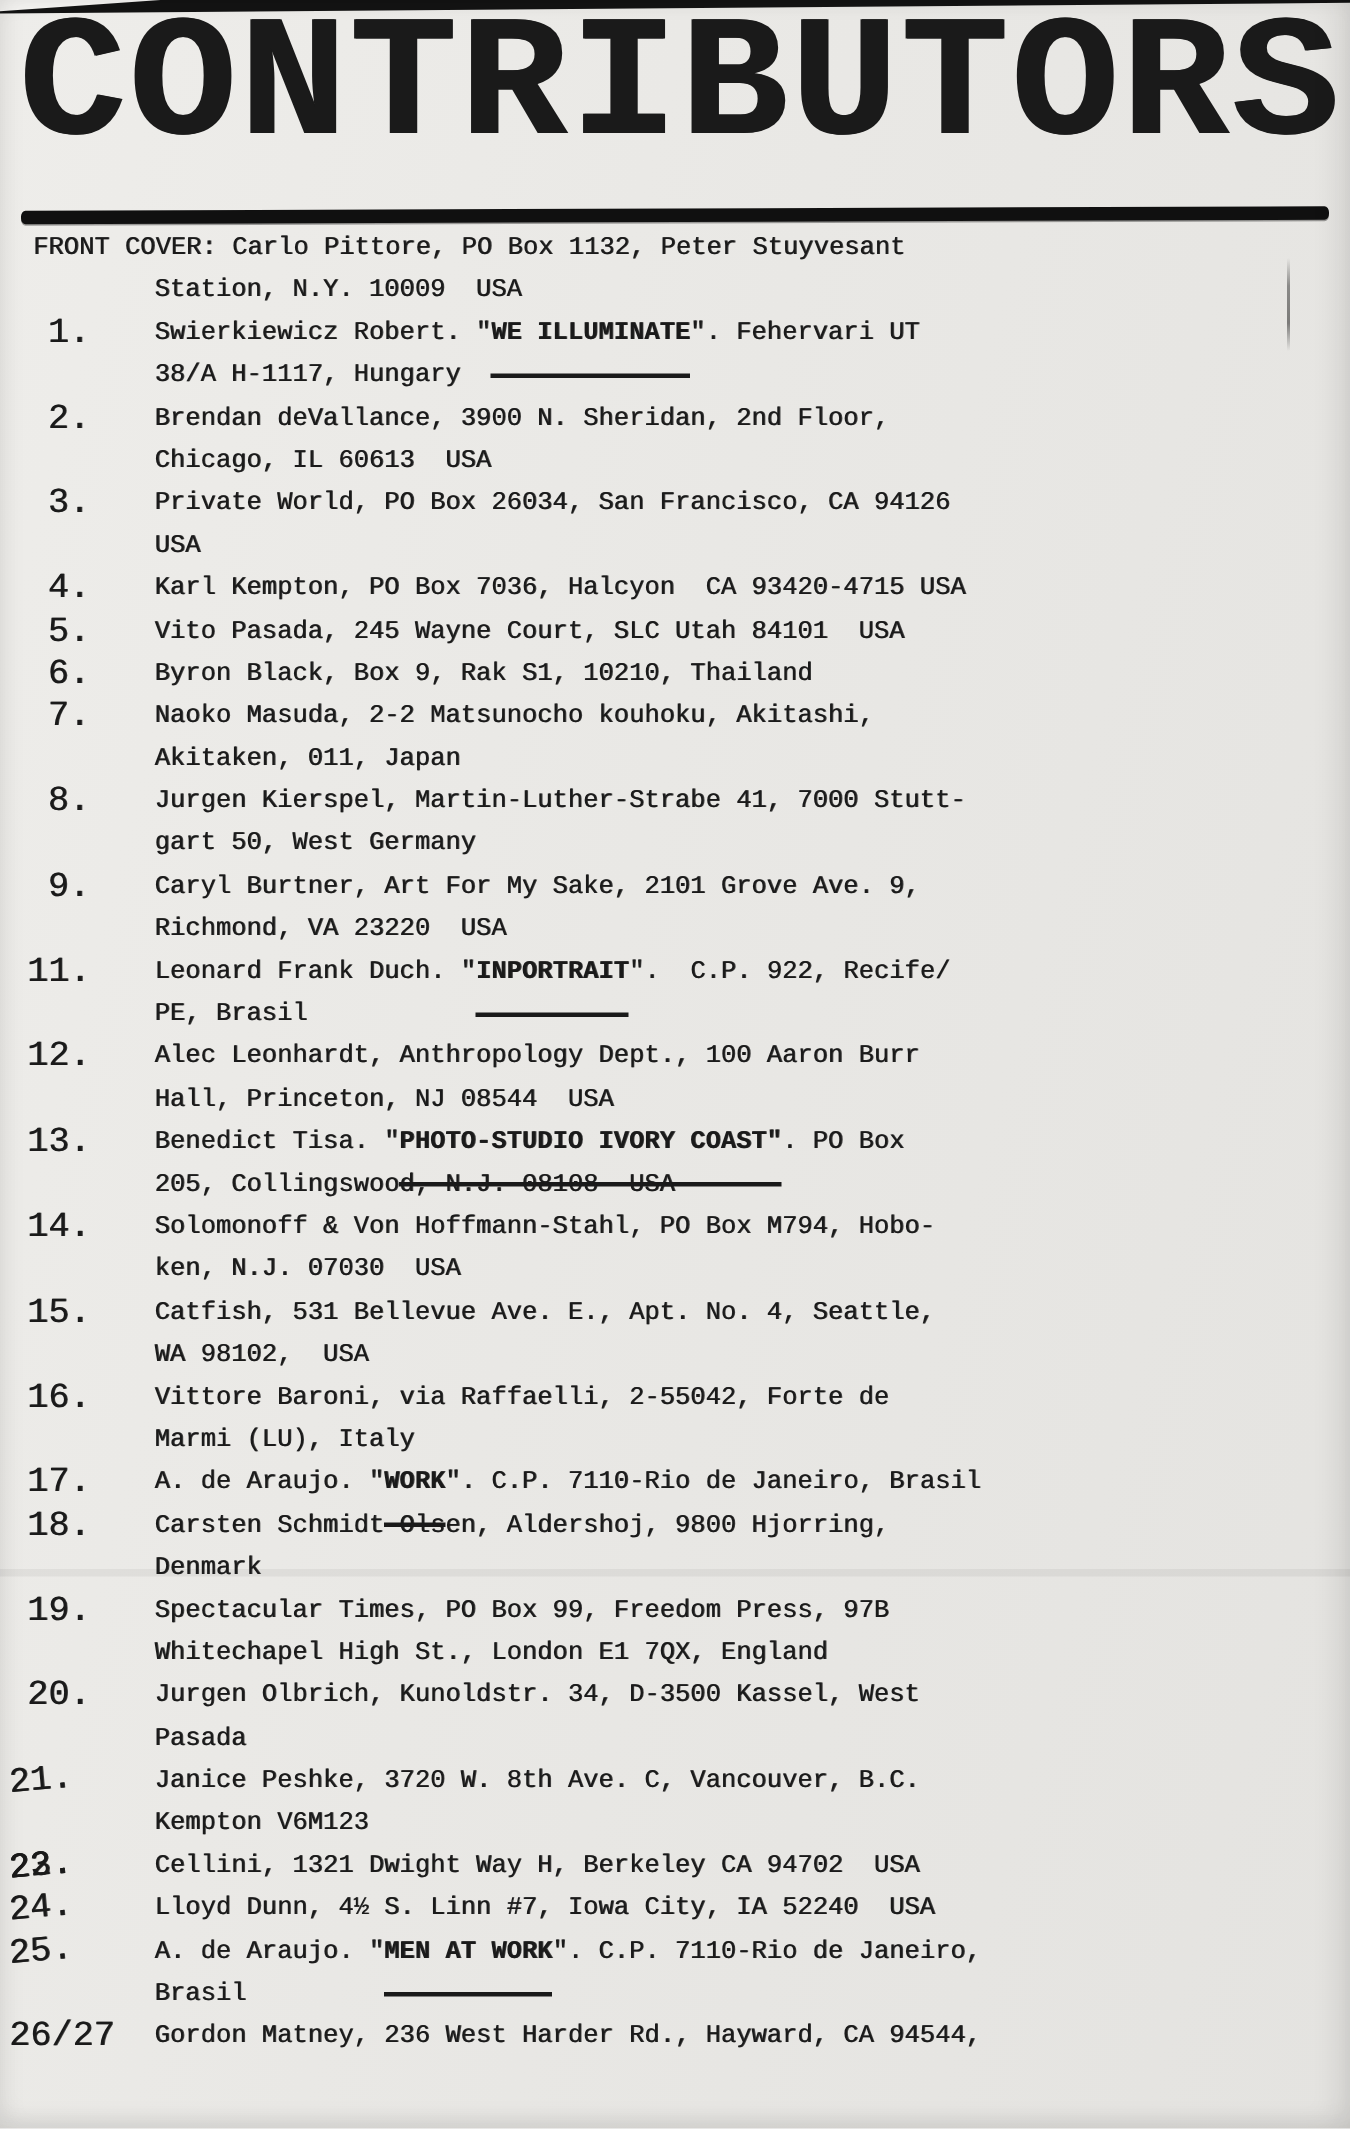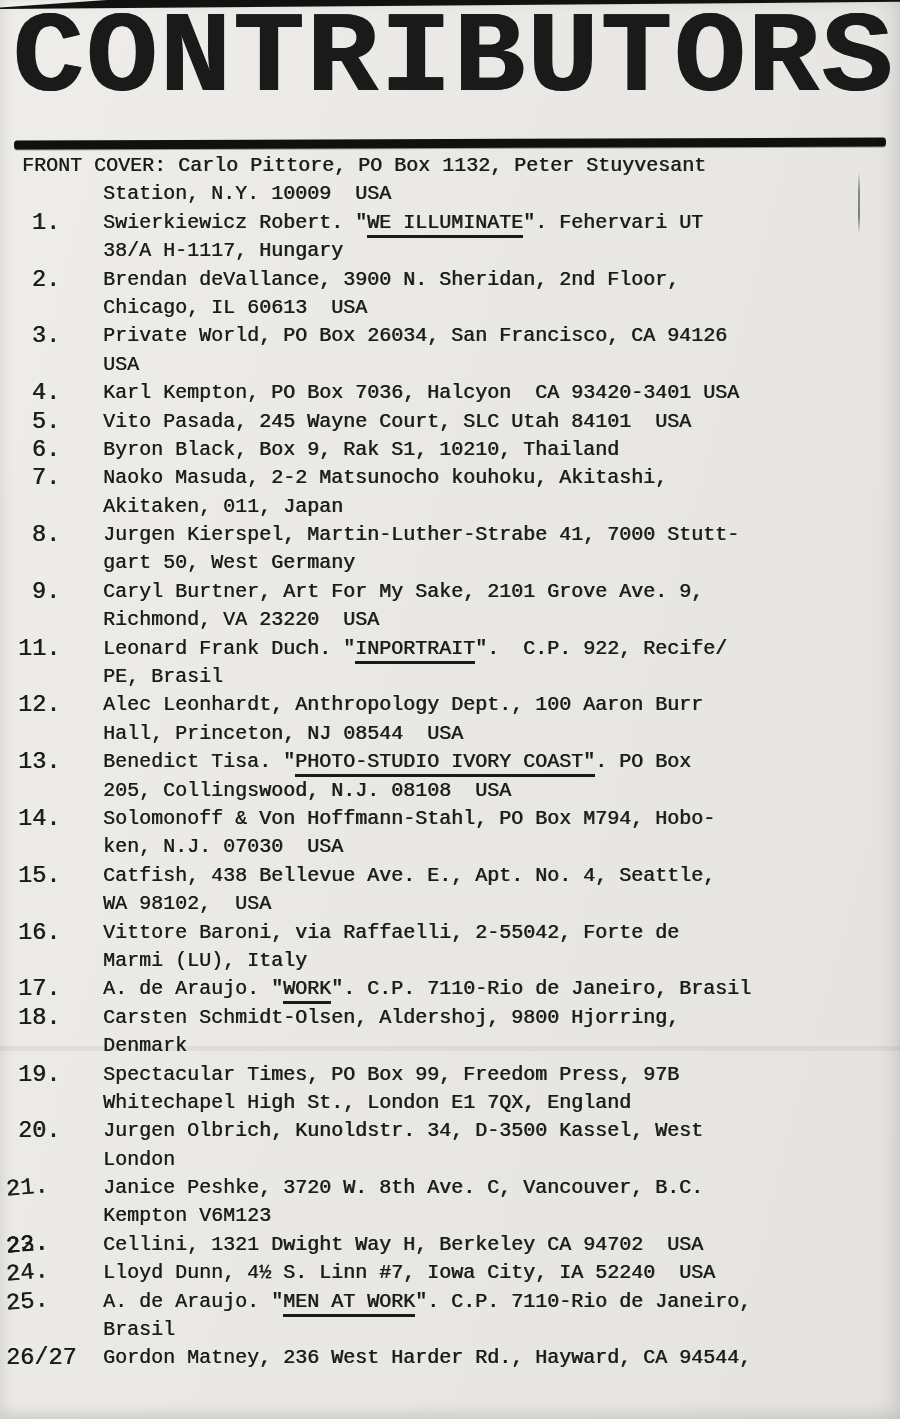--- a/index.html
+++ b/index.html
@@ -48,32 +48,32 @@
     background: #101010; border-radius: 3px / 4px;
     transform: rotate(-0.2deg);
     box-shadow: 0 1px 0 rgba(0,0,0,0.35);
   }
 
   
   .list { position: absolute; top: 152px; left: 0; width: 900px; }
   .entry { position: relative; padding-left: 103px; }
   .line {
     height: 28.4px; line-height: 28.4px;
-    font-size: 20px; white-space: pre;
+    font-size: 17px; white-space: pre;
     text-shadow: 0.6px 0 0 rgba(26,26,26,0.8);
   }
   .num {
     position: absolute; left: 18px; top: 0; width: 42px;
     text-align: right; font-size: 23.5px; line-height: 28.4px;
     white-space: pre; text-shadow: 0.6px 0 0 rgba(26,26,26,0.8);
   }
   .num.drift { left: 6px; transform: rotate(-5deg); }
   .num.wide { left: 6px; width: auto; text-align: left; }
   .entry.fc .line:first-child { margin-left: -81px; }
-  .u { border-bottom: 3px solid #1a1a1a; padding-bottom: 1px; }
+  .u { border-bottom: 3px solid #1a1a1a; padding-bottom: 17px; font-weight: bold; }
 </style>
 </head>
 <body>
 
 <div class="page">
   <div class="scan-edge-top"></div>
   <div class="corner-wedge"></div>
 
   <h1 class="masthead" style="margin:0; position:absolute;">CONTRIBUTORS</h1>
   <div class="rule"></div>
@@ -101,21 +101,21 @@
     </div>
 
     <div class="entry">
       <span class="num">3.</span>
       <div class="line"><span>Private World, PO Box 26034, San Francisco, CA 94126</span></div>
       <div class="line"><span>USA</span></div>
     </div>
 
     <div class="entry">
       <span class="num">4.</span>
-      <div class="line"><span>Karl Kempton, PO Box 7036, Halcyon  CA 93420-3401 USA</span></div>
+      <div class="line"><span>Karl Kempton, PO Box 7036, Halcyon  CA 93420-4715 USA</span></div>
     </div>
 
     <div class="entry">
       <span class="num">5.</span>
       <div class="line"><span>Vito Pasada, 245 Wayne Court, SLC Utah 84101  USA</span></div>
     </div>
 
     <div class="entry">
       <span class="num">6.</span>
       <div class="line"><span>Byron Black, Box 9, Rak S1, 10210, Thailand</span></div>
@@ -159,21 +159,21 @@
     </div>
 
     <div class="entry">
       <span class="num">14.</span>
       <div class="line"><span>Solomonoff &amp; Von Hoffmann-Stahl, PO Box M794, Hobo-</span></div>
       <div class="line"><span>ken, N.J. 07030  USA</span></div>
     </div>
 
     <div class="entry">
       <span class="num">15.</span>
-      <div class="line"><span>Catfish, 438 Bellevue Ave. E., Apt. No. 4, Seattle,</span></div>
+      <div class="line"><span>Catfish, 531 Bellevue Ave. E., Apt. No. 4, Seattle,</span></div>
       <div class="line"><span>WA 98102,  USA</span></div>
     </div>
 
     <div class="entry">
       <span class="num">16.</span>
       <div class="line"><span>Vittore Baroni, via Raffaelli, 2-55042, Forte de</span></div>
       <div class="line"><span>Marmi (LU), Italy</span></div>
     </div>
 
     <div class="entry">
@@ -189,21 +189,21 @@
 
     <div class="entry">
       <span class="num">19.</span>
       <div class="line"><span>Spectacular Times, PO Box 99, Freedom Press, 97B</span></div>
       <div class="line"><span>Whitechapel High St., London E1 7QX, England</span></div>
     </div>
 
     <div class="entry">
       <span class="num">20.</span>
       <div class="line"><span>Jurgen Olbrich, Kunoldstr. 34, D-3500 Kassel, West</span></div>
-      <div class="line"><span>London</span></div>
+      <div class="line"><span>Pasada</span></div>
     </div>
 
     <div class="entry">
       <span class="num drift">21.</span>
       <div class="line"><span>Janice Peshke, 3720 W. 8th Ave. C, Vancouver, B.C.</span></div>
       <div class="line"><span>Kempton V6M123</span></div>
     </div>
 
     <div class="entry">
       <span class="num drift">22.</span>

